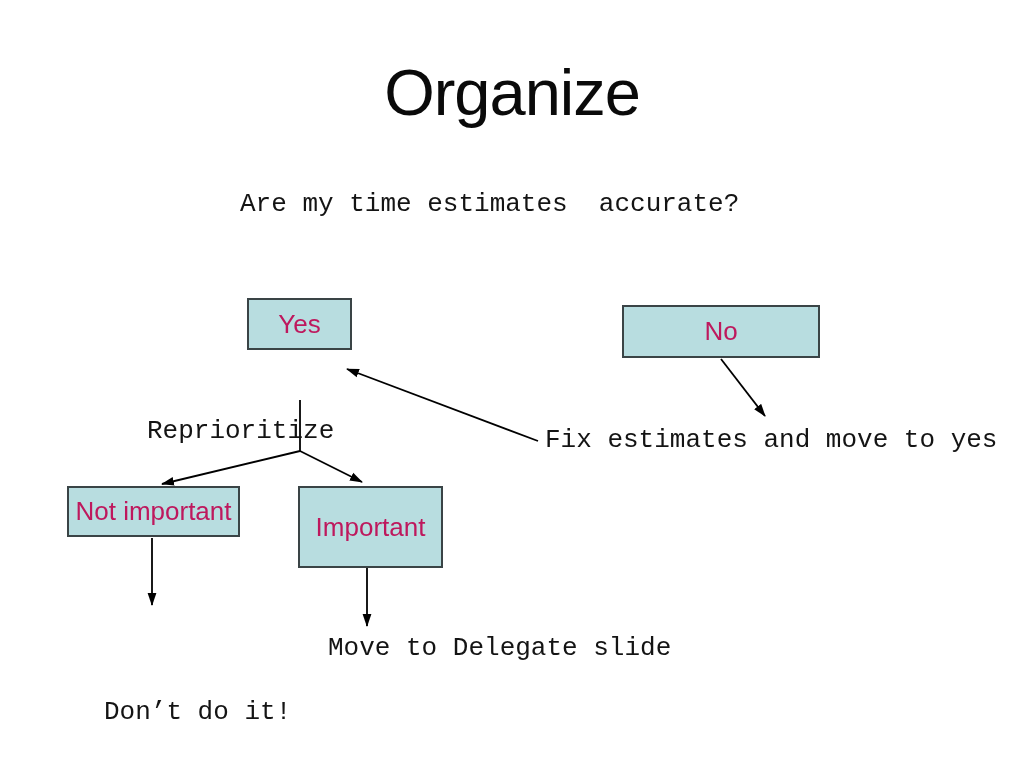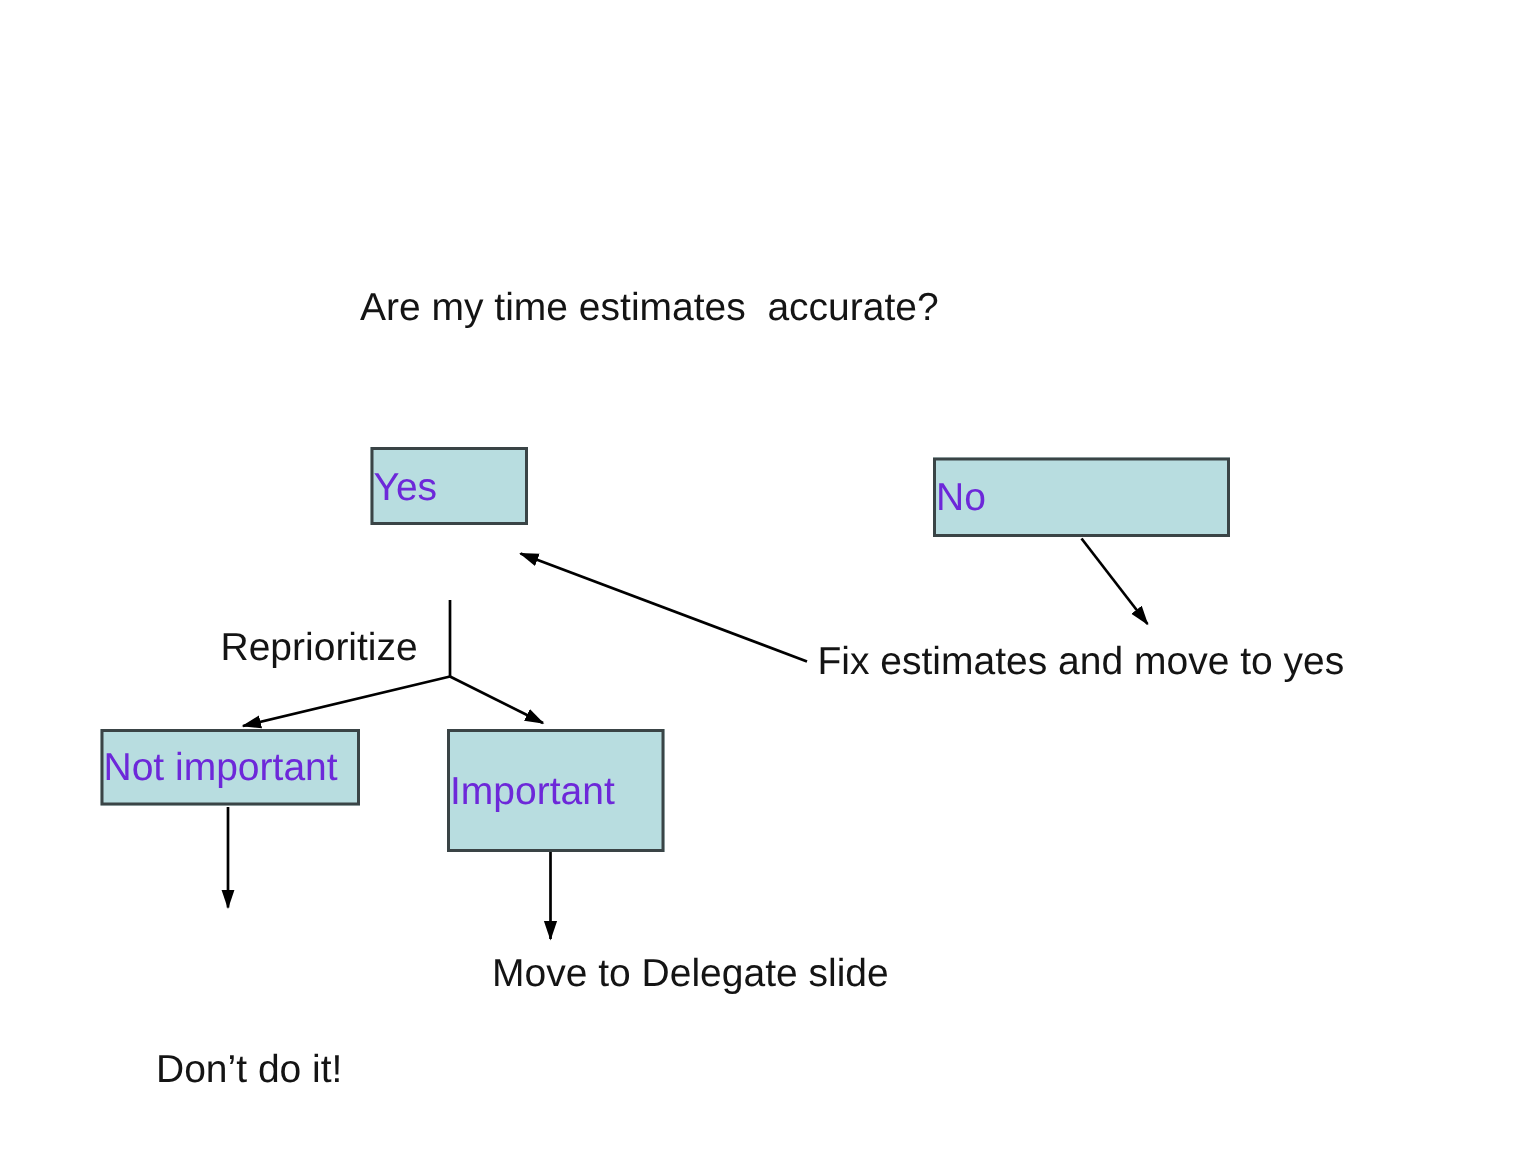--- a/index.html
+++ b/index.html
@@ -27,37 +27,38 @@
     letter-spacing: -1px;
     color: #0a0a0a;
     white-space: pre;
   }
   .txt {
     position: absolute;
     font-size: 26px;
     line-height: 33px;
     color: #141414;
     white-space: pre;
+    font-family: Liberation Mono, monospace;
   }
   #question      { top: 188px; left: 240px; }
   #reprioritize  { top: 415px; left: 147px; }
   #fix-estimates { top: 424px; left: 545px; }
   #dont-do-it    { top: 630px; left: 104px; }
   #move-delegate { top: 632px; left: 328px; }
 
   .node {
     position: absolute;
     background: #b8dde0;
     border: 2px solid #3a4446;
     box-sizing: border-box;
     display: flex;
     align-items: center;
-    justify-content: flex-start;
+    justify-content: center;
     font-size: 26px;
-    color: #6d28d9;
+    color: #be185d;
   }
   #node-yes           { left: 247px; top: 298px; width: 105px; height: 52px; }
   #node-no            { left: 622px; top: 305px; width: 198px; height: 53px; }
   #node-not-important { left:  67px; top: 486px; width: 173px; height: 51px; }
   #node-important     { left: 298px; top: 486px; width: 145px; height: 82px; }
 
   #arrows {
     position: absolute;
     top: 0;
     left: 0;
@@ -66,20 +67,21 @@
   #arrows line {
     stroke: #000000;
     stroke-width: 1.8;
   }
 </style>
 </head>
 <body>
 
 <div id="slide">
 
+  <div id="title">Organize</div>
 
   <div id="question" class="txt">Are my time estimates  accurate?</div>
 
   <svg id="arrows" width="1024" height="768" viewBox="0 0 1024 768">
     <defs>
       <marker id="ah" markerUnits="userSpaceOnUse" markerWidth="14" markerHeight="10" refX="12" refY="5" orient="auto">
         <path d="M0,0.6 L13,5 L0,9.4 z" fill="#000000"></path>
       </marker>
     </defs>
     <line x1="538" y1="441" x2="347" y2="369" marker-end="url(#ah)"></line>

